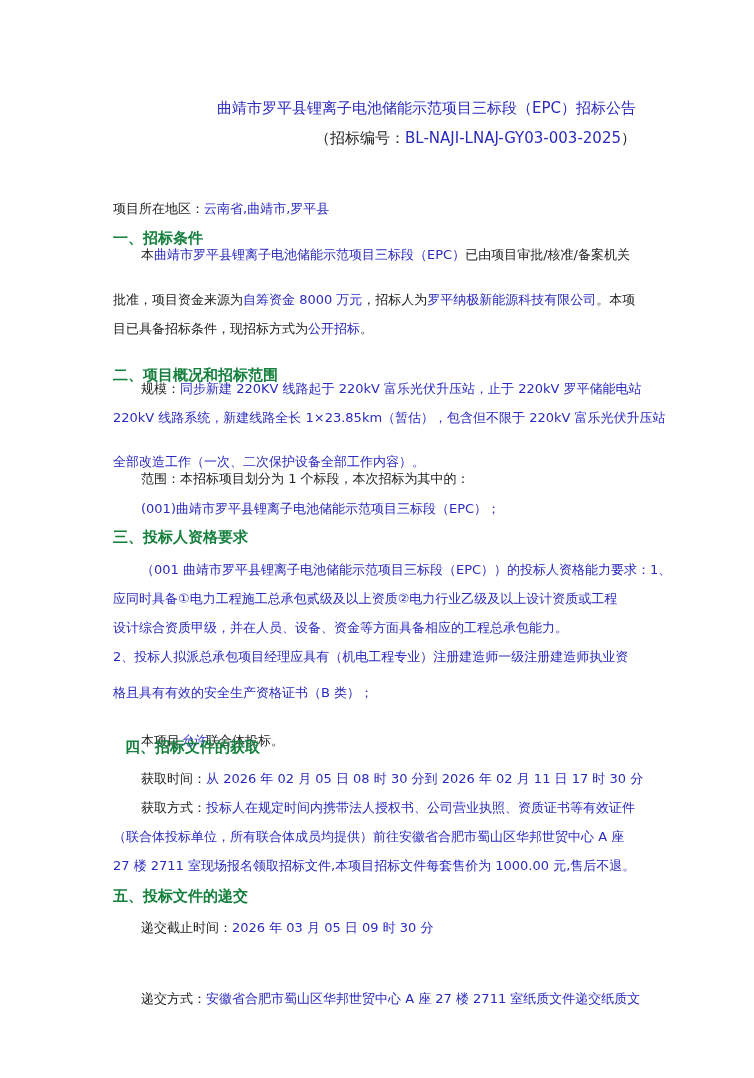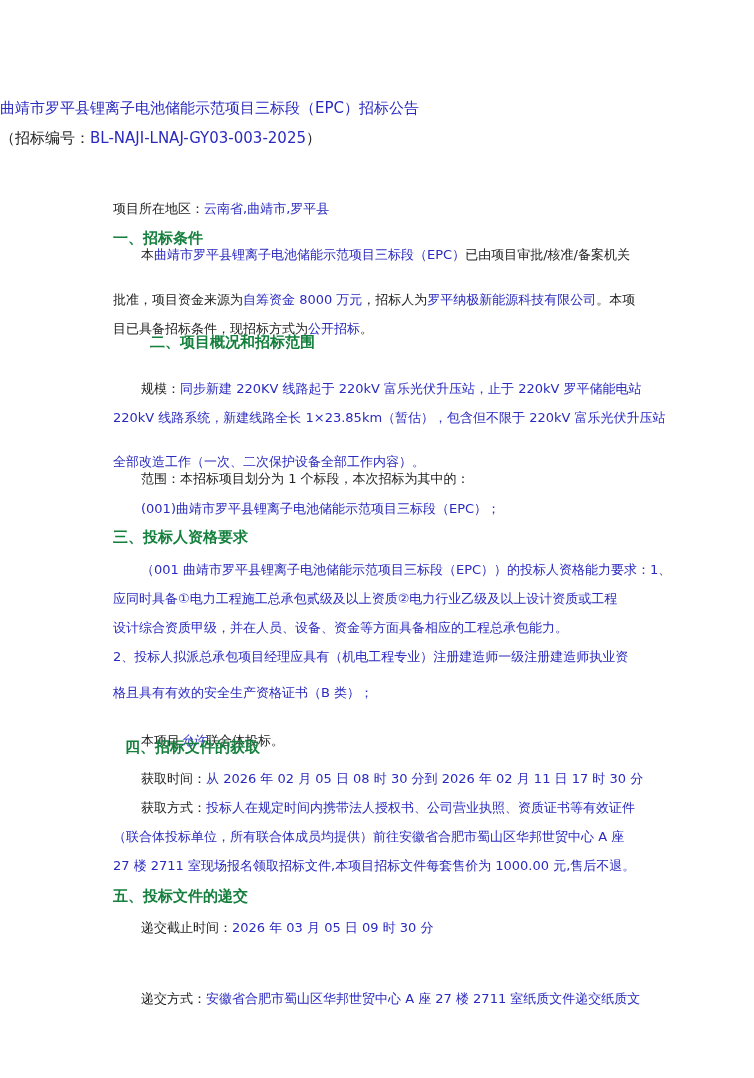--- a/index.html
+++ b/index.html
@@ -1,39 +1,39 @@
 <!DOCTYPE html>
 <html><head>
 <meta charset="utf-8">
 <style>
   html, body { margin:0; padding:0; background:#ffffff; }
   body { width:754px; height:1078px; position:relative; overflow:hidden;
          font-family:"DejaVu Sans", sans-serif; color:#222; }
   .blue { color:#2a2ac0; }
   .t { position:absolute; white-space:nowrap; font-size:13px; }
-  .title { font-size:15px; left:0; width:636px; text-align:left; }
+  .title { font-size:15px; left:0; width:636px; text-align:right; }
   .h { font-size:15px; font-weight:bold; color:#15803d; left:113px; }
   .p { left:113px; }
   .ind { left:141px; }
   .ital { font-style:italic; }
 </style>
 </head>
 <body>
 
 <div class="t title blue" style="top:99px;">曲靖市罗平县锂离子电池储能示范项目三标段（EPC）招标公告</div>
 <div class="t title" style="top:129px;"><span>（招标编号：</span><span class="blue">BL-NAJI-LNAJ-GY03-003-2025</span><span>）</span></div>
 
 <div class="t p" style="top:200px;"><span>项目所在地区：</span><span class="blue">云南省,曲靖市,罗平县</span></div>
 
 <div class="t h" style="top:229px;">一、招标条件</div>
 <div class="t ind" style="top:246px;"><span>本</span><span class="blue">曲靖市罗平县锂离子电池储能示范项目三标段（EPC）</span><span>已由项目审批/核准/备案机关</span></div>
 <div class="t p" style="top:291px;"><span>批准，项目资金来源为</span><span class="blue">自筹资金 8000 万元</span><span>，招标人为</span><span class="blue">罗平纳极新能源科技有限公司</span><span>。本项</span></div>
 <div class="t p" style="top:320px;"><span>目已具备招标条件，现招标方式为</span><span class="blue">公开招标</span><span>。</span></div>
 
-<div class="t h" style="top:333px;margin-left:37px;">二、项目概况和招标范围</div>
+<div class="t h" style="top:366px;">二、项目概况和招标范围</div>
 <div class="t ind" style="top:380px;"><span>规模：</span><span class="blue">同步新建 220KV 线路起于 220kV 富乐光伏升压站，止于 220kV 罗平储能电站</span></div>
 <div class="t p blue" style="top:409px;">220kV 线路系统，新建线路全长 1×23.85km（暂估），包含但不限于 220kV 富乐光伏升压站</div>
 <div class="t p blue" style="top:438px;margin-top:15px;">全部改造工作（一次、二次保护设备全部工作内容）。</div>
 <div class="t ind" style="top:470px;">范围：本招标项目划分为 1 个标段，本次招标为其中的：</div>
 <div class="t ind blue" style="top:500px;">(001)曲靖市罗平县锂离子电池储能示范项目三标段（EPC）；</div>
 
 <div class="t h" style="top:528px;">三、投标人资格要求</div>
 <div class="t ind blue" style="top:561px;">（001 曲靖市罗平县锂离子电池储能示范项目三标段（EPC））的投标人资格能力要求：1、</div>
 <div class="t p blue" style="top:590px;">应同时具备①电力工程施工总承包贰级及以上资质②电力行业乙级及以上设计资质或工程</div>
 <div class="t p blue" style="top:619px;">设计综合资质甲级，并在人员、设备、资金等方面具备相应的工程总承包能力。</div>

